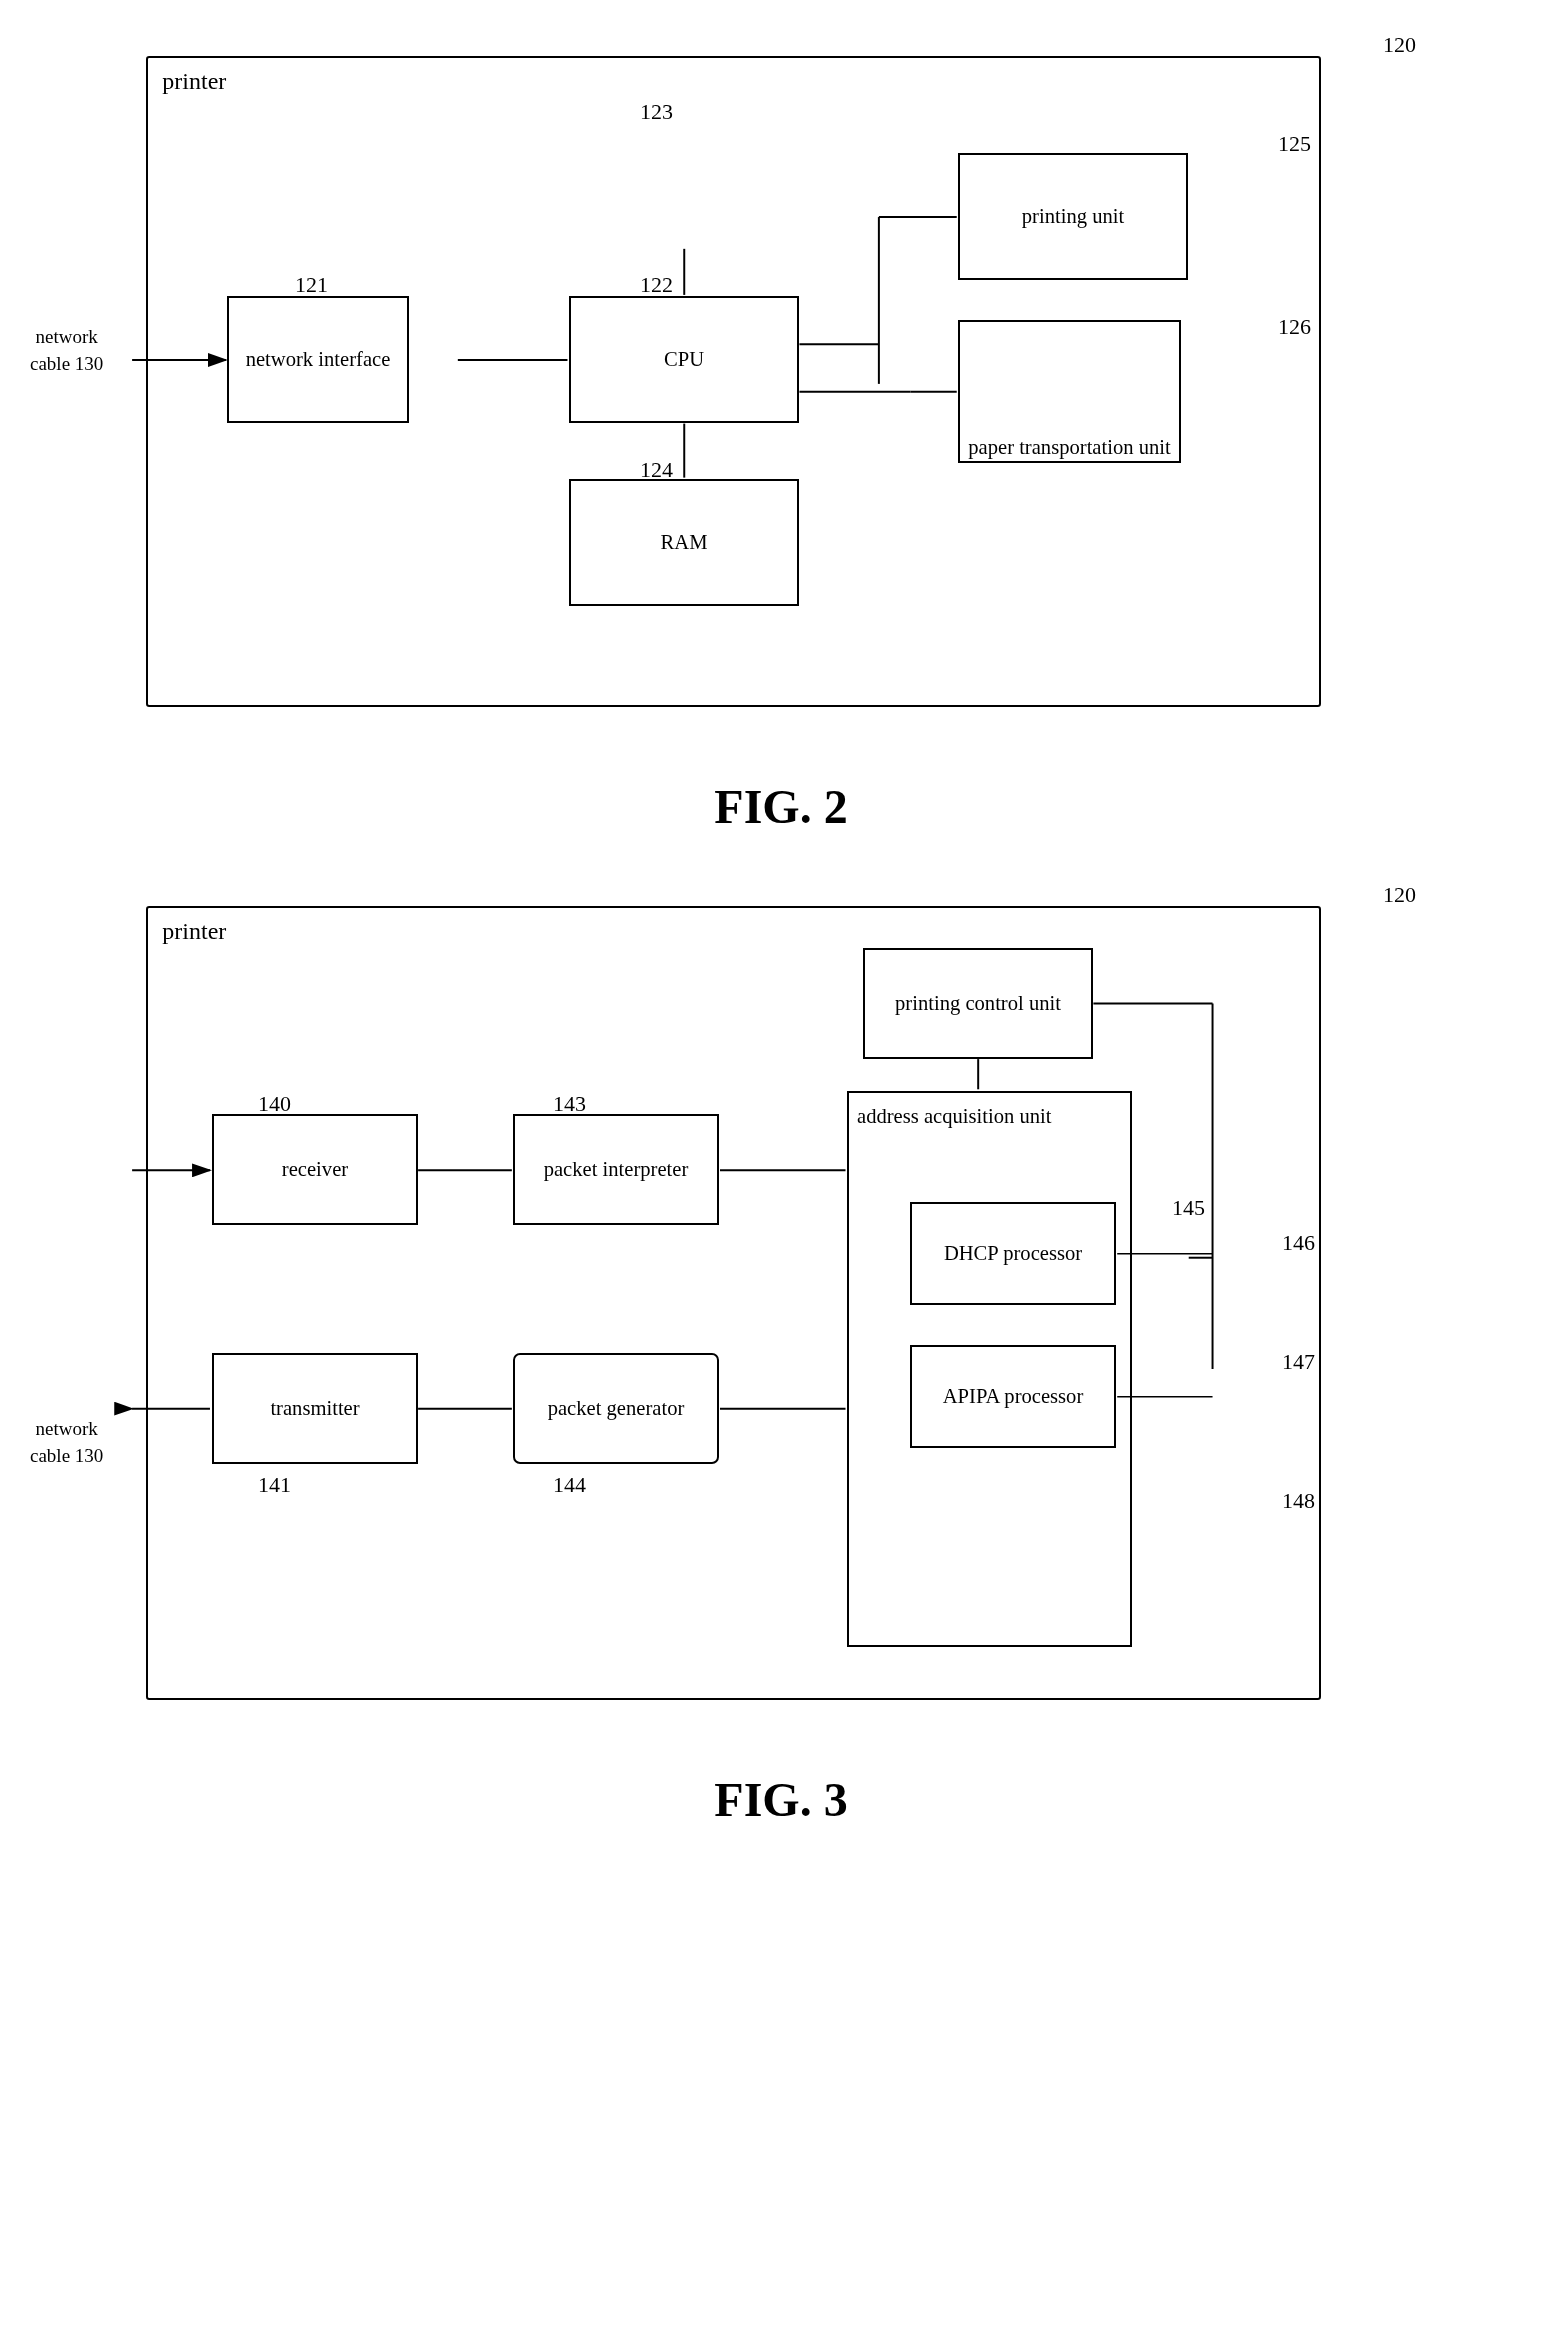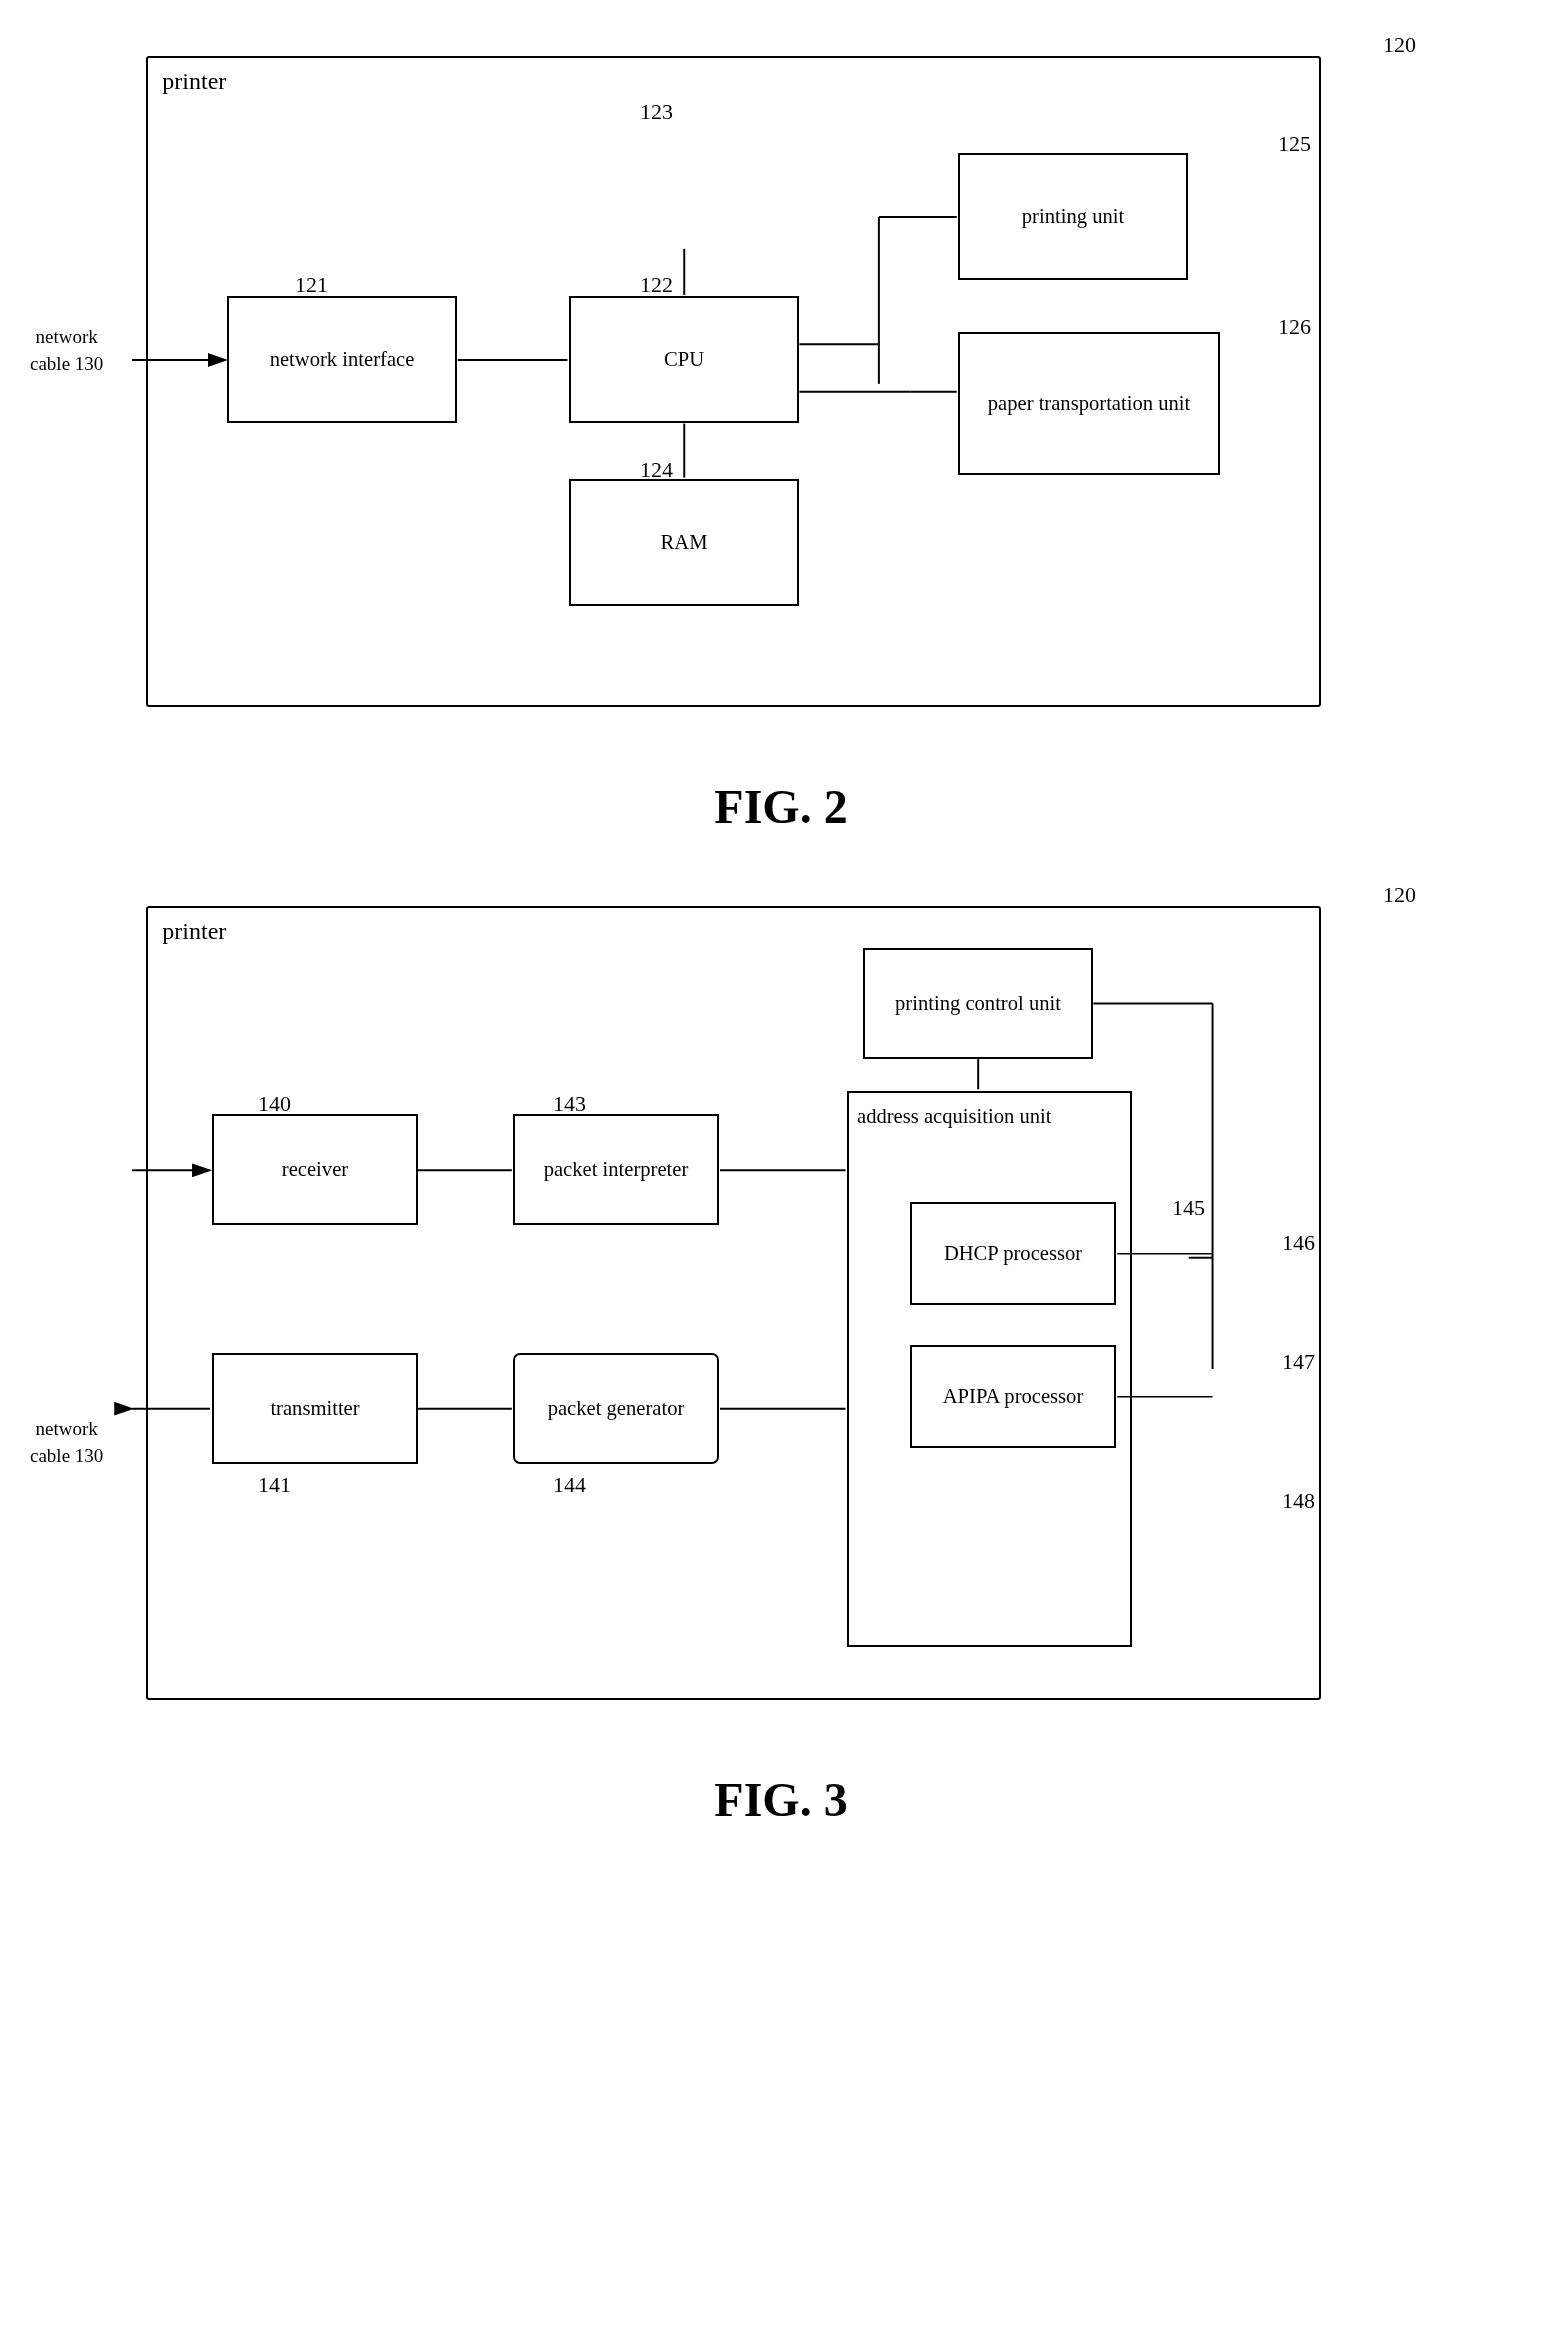--- a/index.html
+++ b/index.html
@@ -79,30 +79,30 @@
     }
     .fig2-cpu {
       width: 230px; height: 127px;
       top: 238px; left: 421px;
     }
     .fig2-ram {
       width: 230px; height: 127px;
       top: 421px; left: 421px;
     }
     .fig2-network-interface {
-      width: 230px; height: 127px;
+      width: 182px; height: 127px;
       top: 238px; left: 79px; align-items: center;
     }
     .fig2-printing-unit {
       width: 230px; height: 127px;
       top: 95px; left: 810px;
     }
     .fig2-paper-transport {
-      width: 262px; height: 143px;
-      top: 274px; left: 810px;
+      width: 223px; height: 143px;
+      top: 262px; left: 810px; align-items: flex-end;
     }
 
     
     .fig2-ref-121 { top: 214px; left: 147px; }
     .fig2-ref-122 { top: 214px; left: 492px; }
     .fig2-ref-123 { top: 41px; left: 492px; }
     .fig2-ref-124 { top: 399px; left: 492px; }
     .fig2-ref-125 { top: 73px; right: 8px; }
     .fig2-ref-126 { top: 256px; right: 8px; }
 

